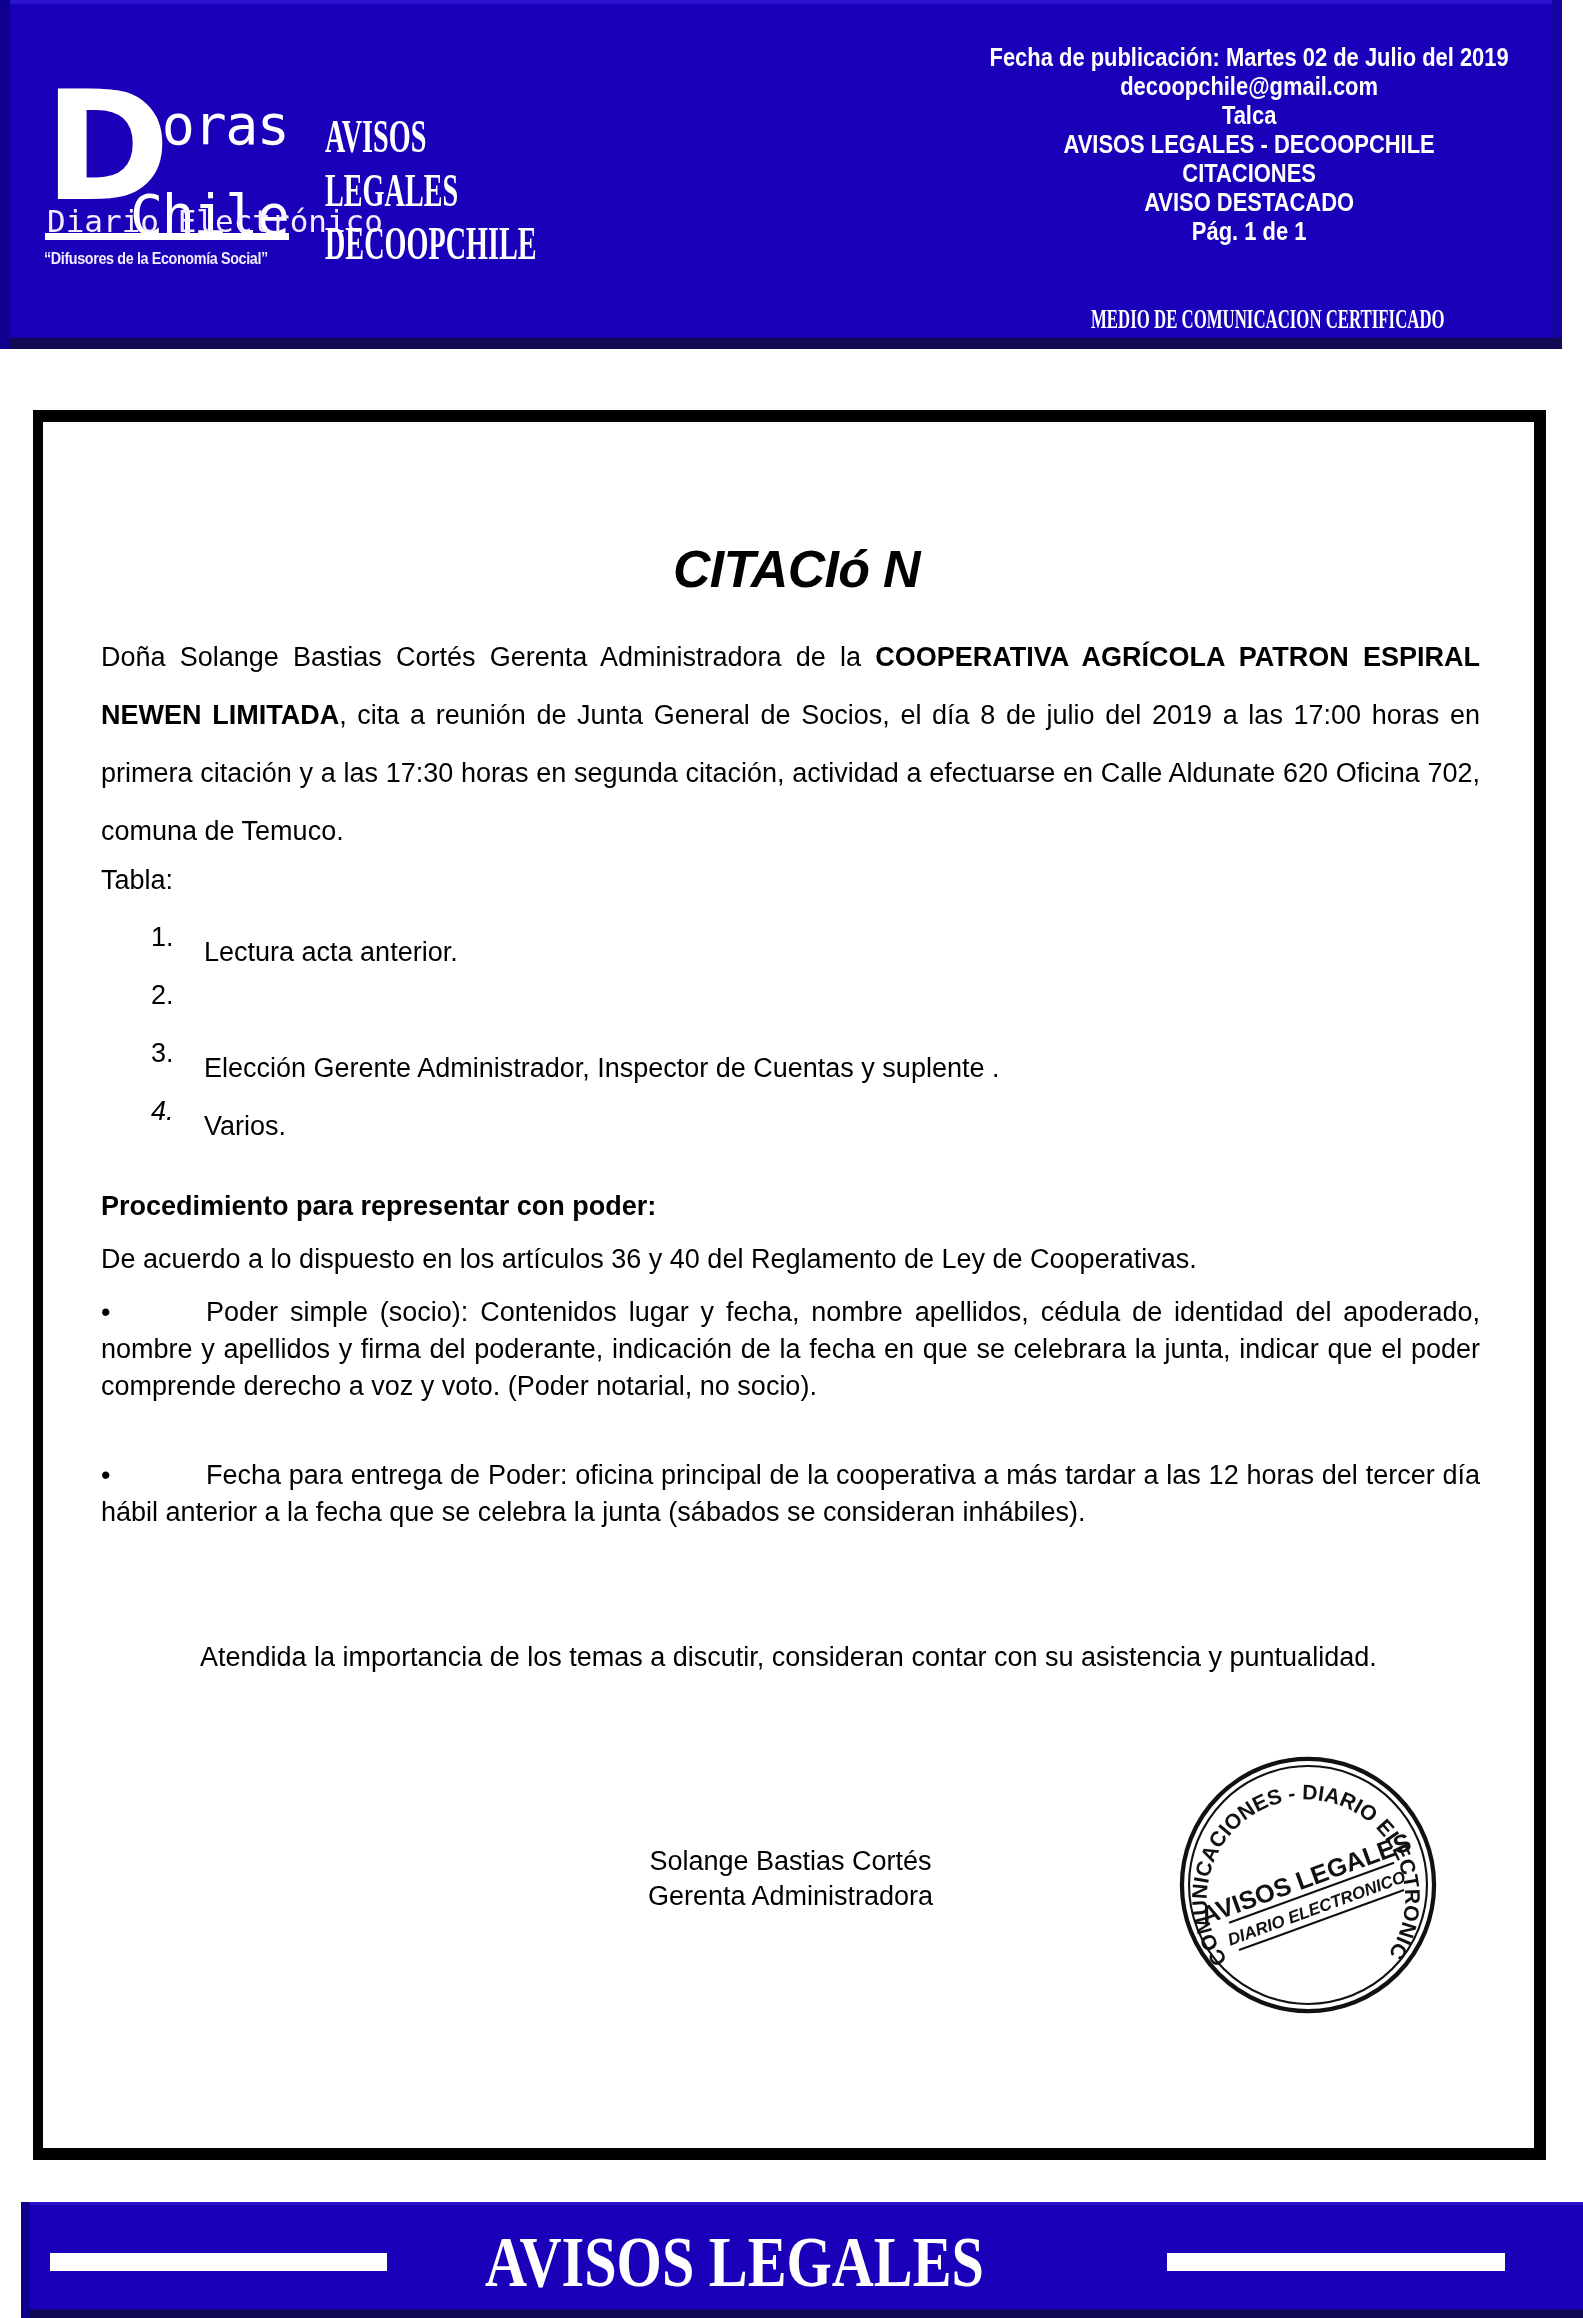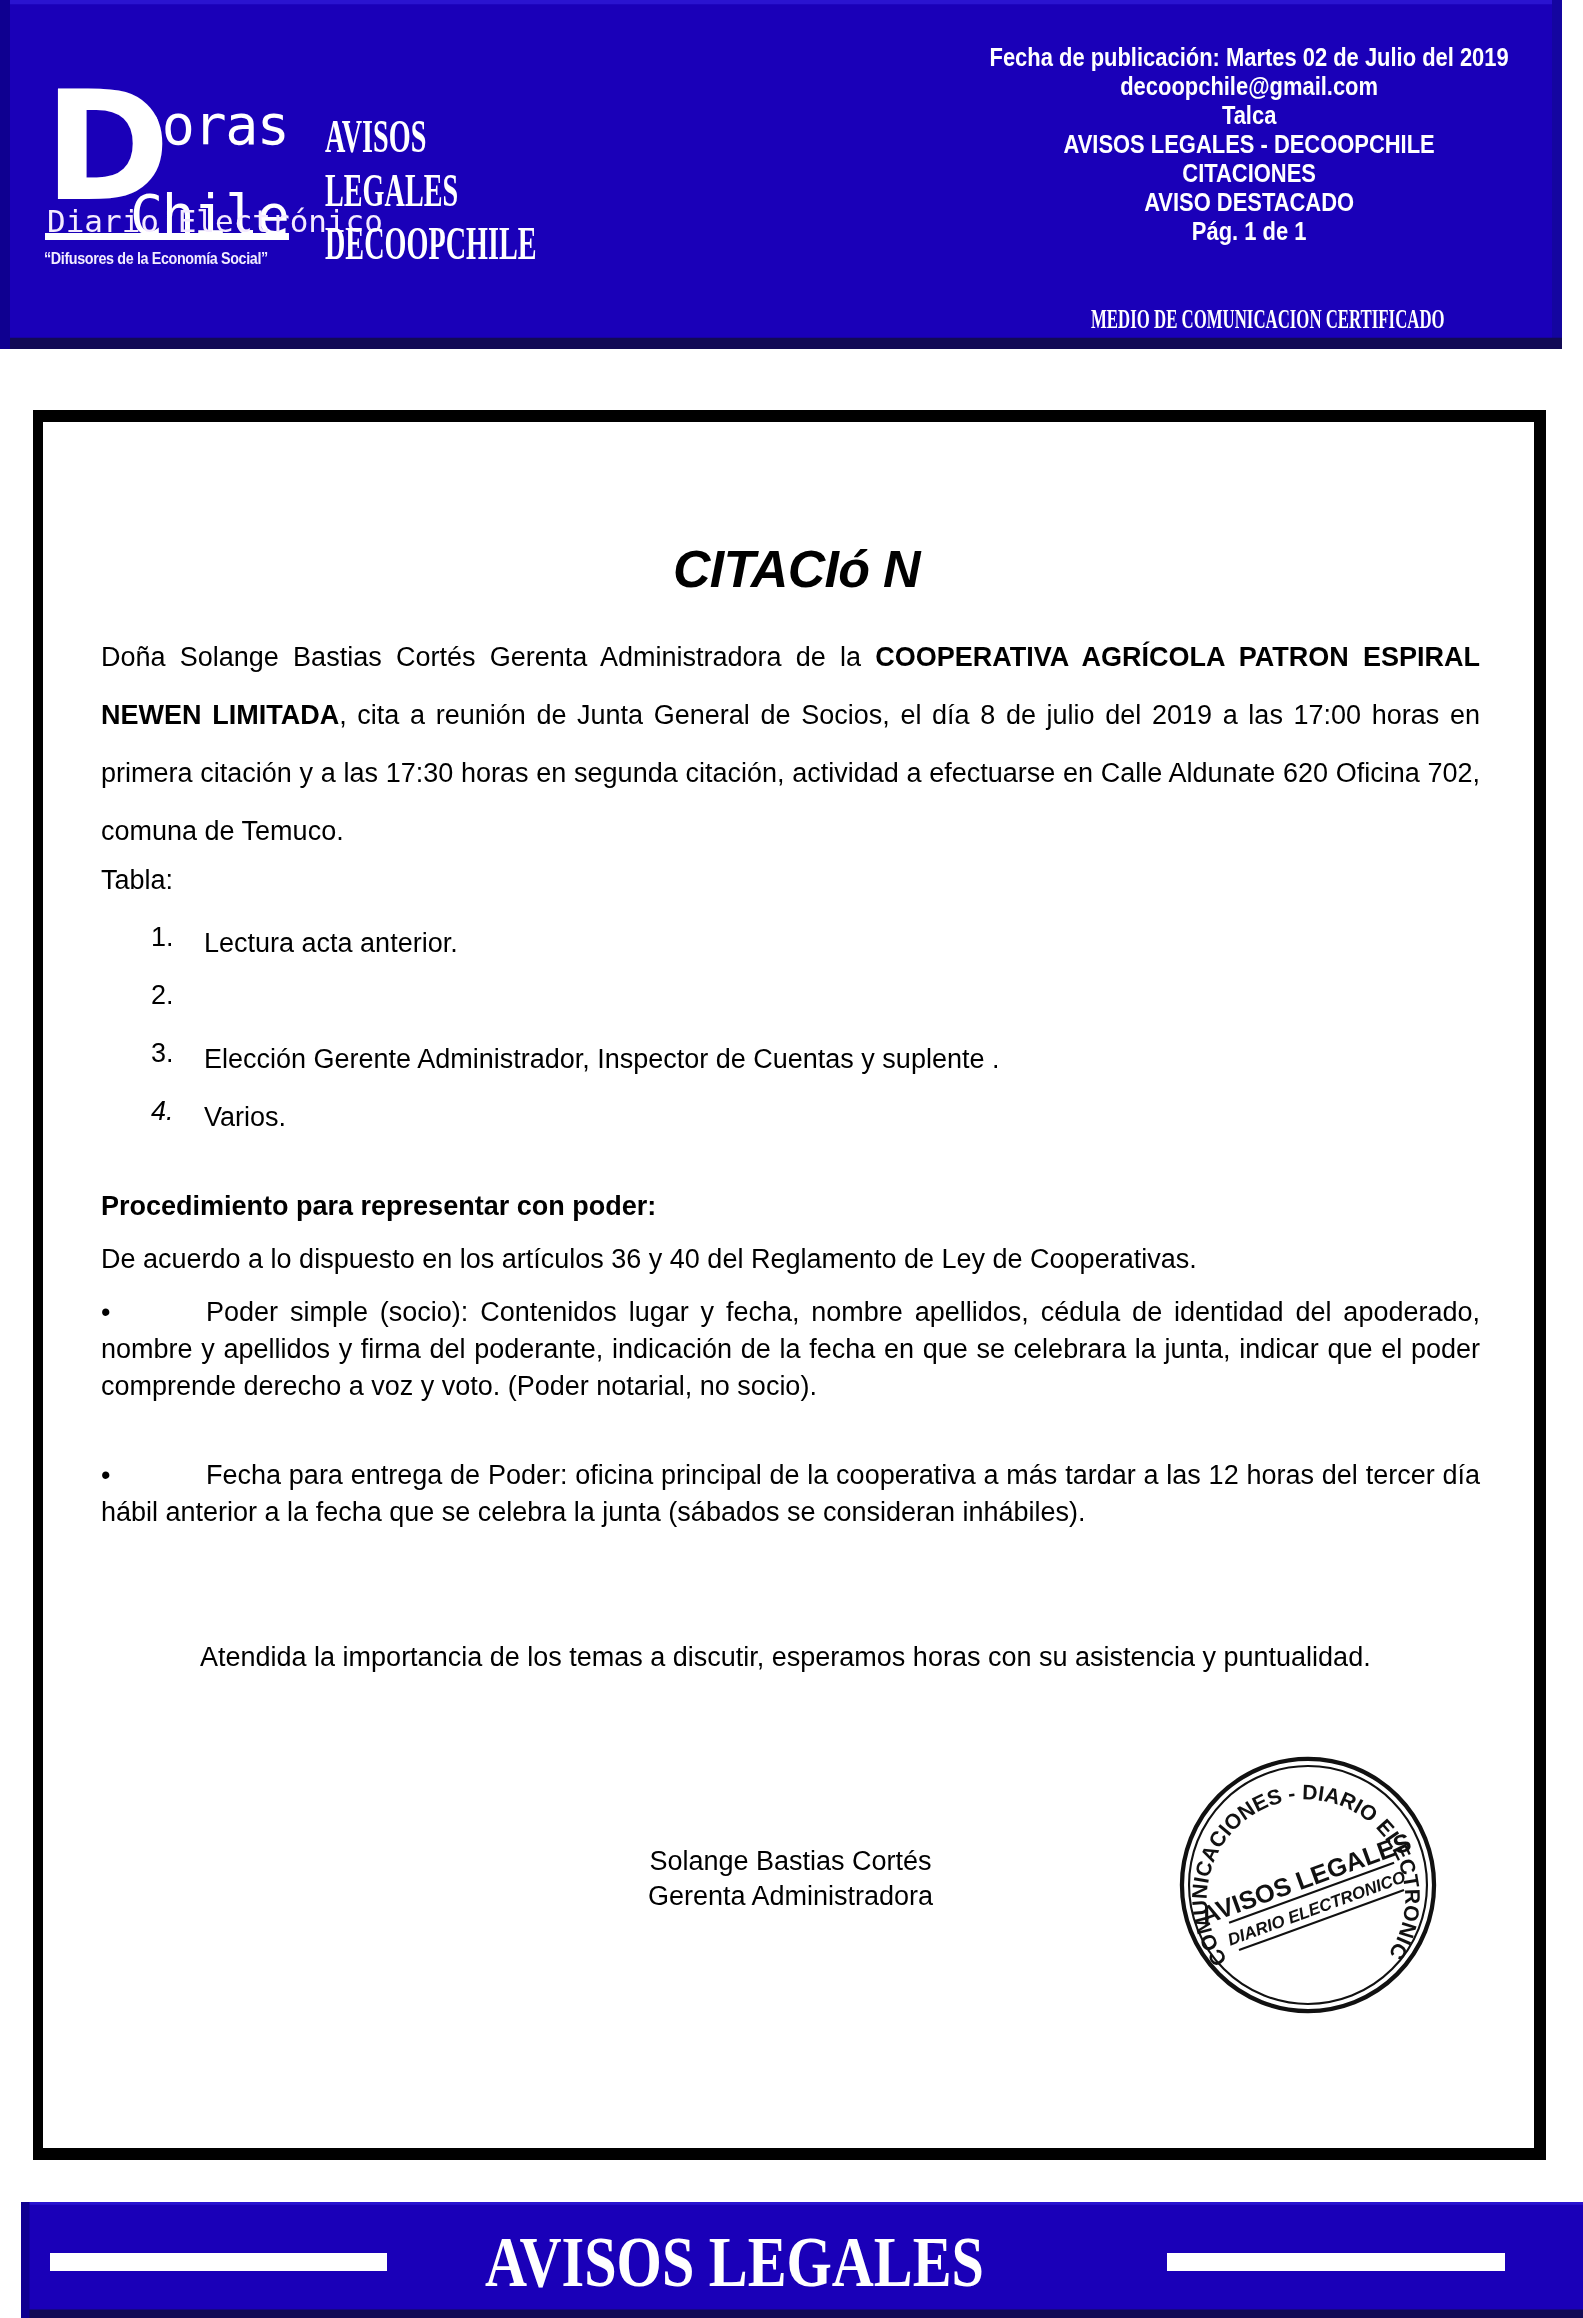--- a/index.html
+++ b/index.html
@@ -35,21 +35,21 @@
   }
   .txt { color:#000000; font-family:"Liberation Sans", sans-serif; font-size:27px; }
   .title { left:673px; top:544px; font-size:52px; line-height:50px; font-weight:bold; font-style:italic; color:#000; letter-spacing:-0.7px; white-space:nowrap; }
   .para-main { left:101px; top:628px; width:1379px; line-height:58px; text-align:justify; text-align-last:left; }
   .para-main b { font-weight:bold; }
   .tabla { left:101px; top:859px; line-height:43px; }
   .agenda { left:101px; top:916px; width:1347px; margin:0; padding:0; list-style:none; }
   .agenda li { height:58px; line-height:43px; position:relative; white-space:nowrap; }
   .agenda .num { position:absolute; left:50px; top:0; }
   .agenda .num.it { font-style:italic; }
-  .agenda .item { position:absolute; left:103px; top:6px; }
+  .agenda .item { position:absolute; left:103px; top:15px; }
   .proc-head { left:101px; top:1185px; font-weight:bold; line-height:43px; }
   .proc-intro { left:101px; top:1238px; line-height:43px; white-space:nowrap; }
   .bullet { left:101px; width:1379px; line-height:37px; text-align:justify; text-align-last:left; }
   .bullet.b1 { top:1294px; }
   .bullet.b2 { top:1457px; }
   .bullet .dot { display:inline-block; width:105px; }
   .closing { left:101px; top:1639px; width:1379px; line-height:37px; text-align:justify; text-align-last:left; text-indent:99px; }
   .sig { left:578px; width:425px; text-align:center; line-height:35px; }
   .sig.s1 { top:1844px; }
   .sig.s2 { top:1879px; }
@@ -120,21 +120,21 @@
       <span class="item">Varios.</span>
     </li>
 </ol>
 
 <div class="abs txt proc-head">Procedimiento para representar con poder:</div>
 <div class="abs txt proc-intro">De acuerdo a lo dispuesto en los artículos 36 y 40 del Reglamento de Ley de Cooperativas.</div>
 
 <div class="abs txt bullet b1"><span class="dot">•</span><span>Poder simple (socio): Contenidos lugar y fecha, nombre apellidos, cédula de identidad del apoderado, nombre y apellidos y firma del poderante, indicación de la fecha en que se celebrara la junta, indicar que el poder comprende derecho a voz y voto. (Poder notarial, no socio).</span></div>
 <div class="abs txt bullet b2"><span class="dot">•</span><span>Fecha para entrega de Poder: oficina principal de la cooperativa a más tardar a las 12 horas del tercer día hábil anterior a la fecha que se celebra la junta (sábados se consideran inhábiles).</span></div>
 
-<div class="abs txt closing">Atendida la importancia de los temas a discutir, esperamos horas con su asistencia y puntualidad.</div>
+<div class="abs txt closing">Atendida la importancia de los temas a discutir, consideran contar con su asistencia y puntualidad.</div>
 
 <div class="abs txt sig s1">Solange Bastias Cortés</div>
 <div class="abs txt sig s2">Gerenta Administradora</div>
 
 <svg class="abs stamp" viewBox="0 0 370 370" xmlns="http://www.w3.org/2000/svg">
   <defs>
     <path id="stampArc" d="M 80 300 A 140 140 0 1 1 300 280" fill="none"></path>
   </defs>
   <circle cx="185" cy="185" r="178" fill="none" stroke="#111" stroke-width="6"></circle>
   <circle cx="185" cy="185" r="168" fill="none" stroke="#111" stroke-width="3"></circle>

